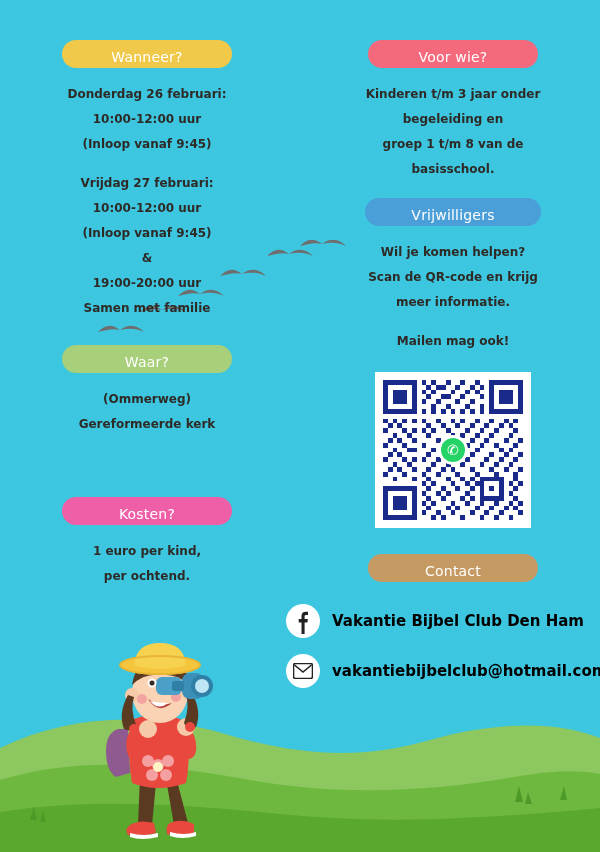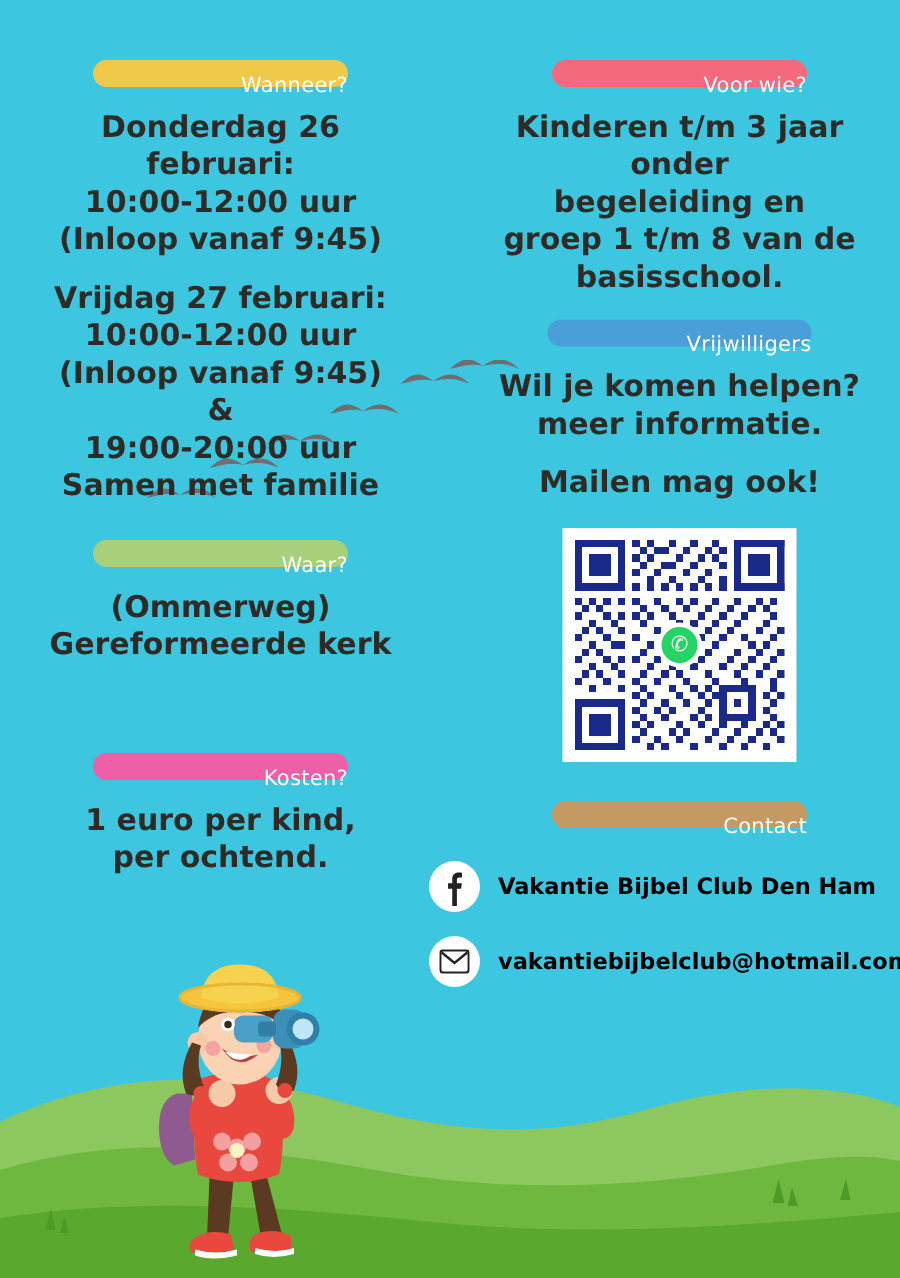--- a/index.html
+++ b/index.html
@@ -39,36 +39,36 @@
     width: 250px;
   }
   .col-left { left: 22px; top: 40px; }
   .col-right { left: 328px; top: 40px; }
 
   
   .pill {
     display: block;
     margin: 0 auto;
     width: 170px;
-    height: 18px;
+    height: 28px;
     line-height: 34px;
     border-radius: 18px;
-    text-align: right;
+    text-align: center;
     color: #ffffff;
     font-size: 14px;
     font-weight: normal;
     letter-spacing: .2px;
   }
   .pill.wide { width: 176px; }
 
   
   .block {
     text-align: center;
     color: #2e2a26;
-    font-size: 20px;
+    font-size: 12px;
     line-height: 25px;
     margin-top: 14px;
   }
   .block .b { font-weight: bold; }
   .block .i { font-weight: bold; }
   .gap { height: 14px; }
 
   
   .qr-wrap {
     width: 140px;
@@ -216,20 +216,21 @@
       <div class="b">groep 1 t/m 8 van de</div>
       <div class="b">basisschool.</div>
     </div>
 
     <div style="height:16px"></div>
 
     <div class="pill wide" style="background:#4a9fd8">Vrijwilligers</div>
 
     <div class="block">
       <div class="b">Wil je komen helpen?</div>
+      <div class="b">Scan de QR-code en krijg</div>
       <div class="b">meer informatie.</div>
       <div class="gap"></div>
       <div class="b">Mailen mag ook!</div>
     </div>
 
     <div class="qr-wrap">
       <svg width="140" height="140" viewBox="0 0 29 29" shape-rendering="crispEdges">
         <rect width="29" height="29" fill="#ffffff"></rect>
         <g fill="#1a2a8a">
 

